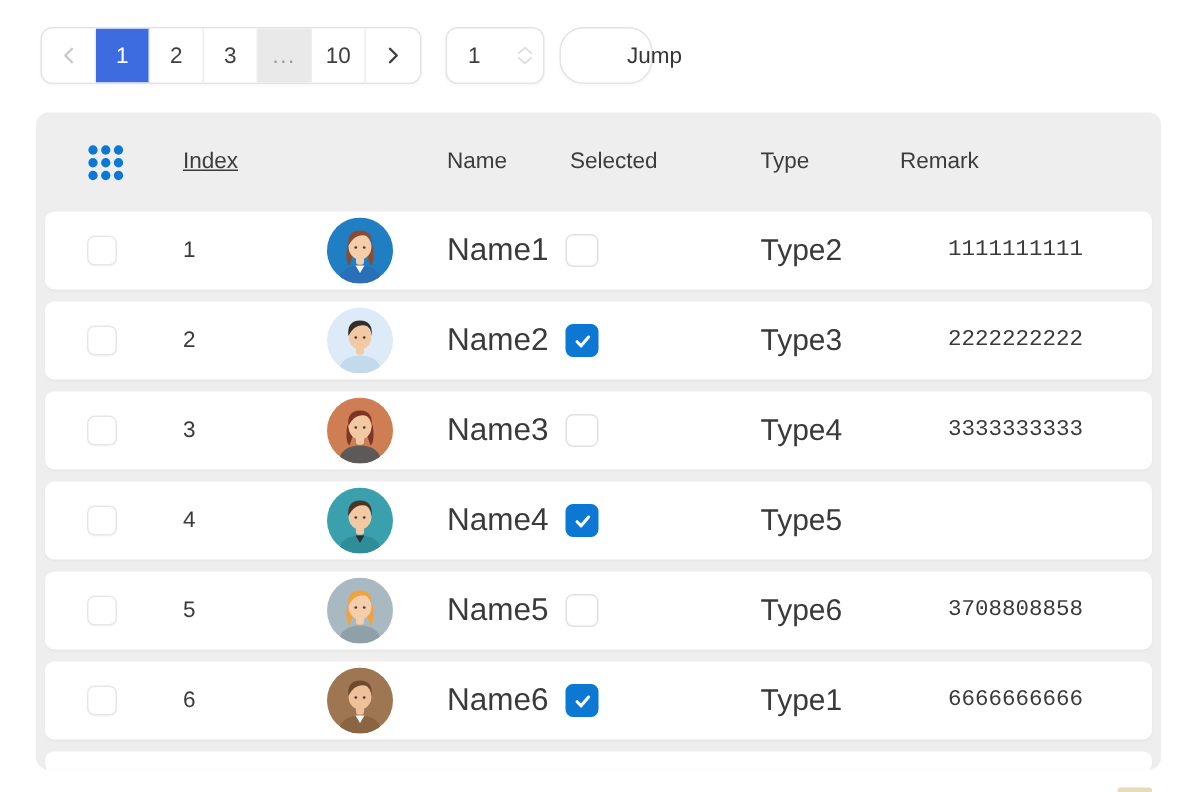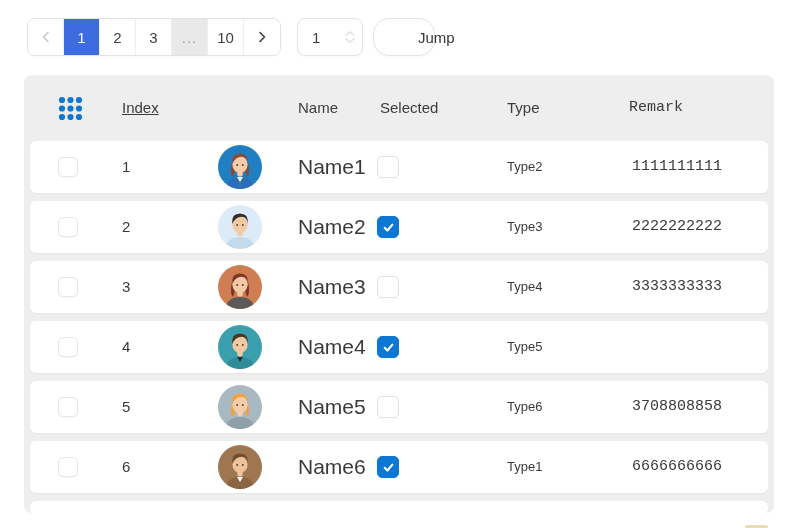--- a/index.html
+++ b/index.html
@@ -46,41 +46,41 @@
     position:absolute;left:24px;top:75px;width:750px;height:438px;
     background:#eeeeee;border-radius:8px;overflow:hidden;
   }
   .thead{position:relative;height:66px;}
   .thead .grid-icon{position:absolute;left:34px;top:21px;width:25px;height:25px;}
   .thead .col{position:absolute;top:0;height:66px;line-height:66px;font-size:15px;color:#3c3c3c;}
   .col-index{left:98px;text-decoration:underline;}
   .col-name{left:274px;}
   .col-selected{left:356px;}
   .col-type{left:483px;}
-  .col-remark{left:605px;font-family:Liberation Mono, monospace;}
+  .col-remark{left:576px;}
   .trow{
     position:relative;margin:0 6px 8px 6px;height:52px;background:#ffffff;border-radius:6px;
     box-shadow:0 1px 2px rgba(0,0,0,0.04);
   }
   .rowcheck{
     position:absolute;left:28px;top:16px;width:20px;height:20px;background:#fff;
     border:1px solid #e7e7e7;border-radius:5px;box-sizing:border-box;cursor:pointer;
     box-shadow:0 1px 1px rgba(0,0,0,0.03);
   }
   .cell-index{position:absolute;left:92px;top:0;line-height:52px;font-size:15px;}
   .avatar{position:absolute;left:188px;top:4px;width:44px;height:44px;}
   .avatar svg{display:block;}
   .cell-name{position:absolute;left:268px;top:0;line-height:52px;font-size:21px;}
   .selcheck{
     position:absolute;left:347px;top:15px;width:22px;height:22px;background:#fff;
     border:1px solid #e0e0e0;border-radius:5px;box-sizing:border-box;cursor:pointer;
     display:flex;align-items:center;justify-content:center;
   }
   .selcheck.checked{background:#0D78D4;border-color:#0D78D4;}
-  .cell-type{position:absolute;left:477px;top:0;line-height:52px;font-size:13px;}
+  .cell-type{position:absolute;left:477px;top:0;line-height:52px;font-size:20px;}
   .cell-remark{position:absolute;left:602px;top:0;line-height:52px;font-size:15px;font-family:Liberation Mono, monospace;}
   .row-sliver{
     margin:0 6px;height:14px;background:#ffffff;border-radius:6px;
     box-shadow:0 1px 2px rgba(0,0,0,0.04);
   }
   .tan-sliver{
     position:absolute;left:745px;top:525px;width:23px;height:4px;
     background:#e8dbb7;border-radius:2px;
   }
 </style>

